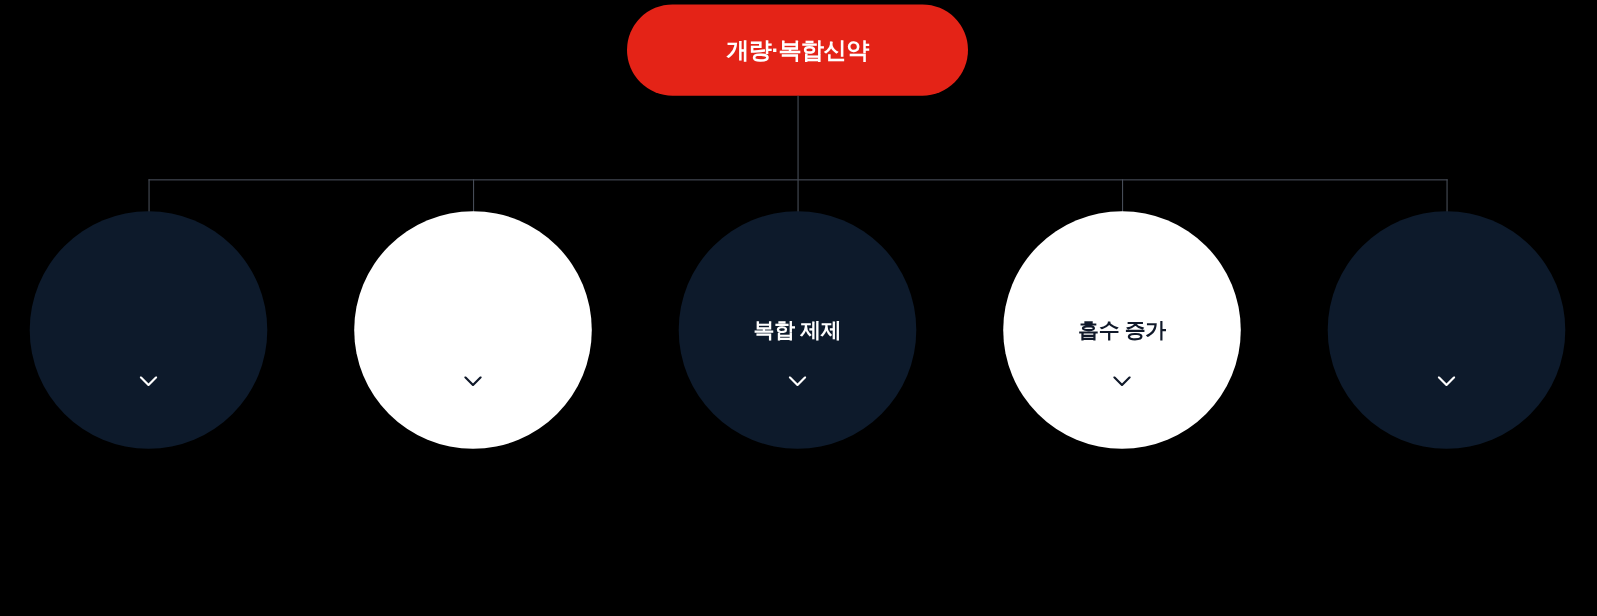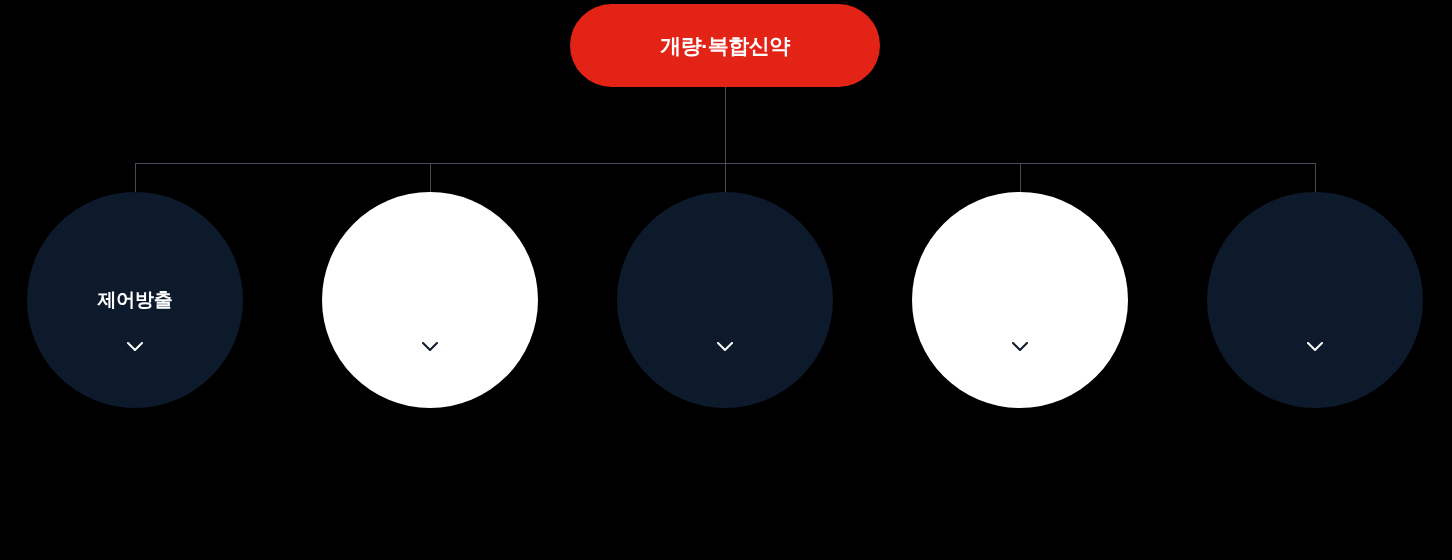--- a/index.html
+++ b/index.html
@@ -96,45 +96,46 @@
 
   <div class="line v root-drop"></div>
   <div class="line h rail"></div>
   <div class="line v drop d1"></div>
   <div class="line v drop d2"></div>
   <div class="line v drop d3"></div>
   <div class="line v drop d4"></div>
   <div class="line v drop d5"></div>
 
   <div class="circle c1 dark">
-    <span class="label">제어방출</span>
     <span class="chev">
       <svg width="16" height="9" viewBox="0 0 16 9">
           <polyline points="1,1 8,8 15,1" fill="none" stroke="currentColor" stroke-width="2" stroke-linecap="round" stroke-linejoin="round"></polyline>
         </svg>
     </span>
   </div>
 
   <div class="circle c2 light">
     <span class="chev">
       <svg width="16" height="9" viewBox="0 0 16 9">
           <polyline points="1,1 8,8 15,1" fill="none" stroke="currentColor" stroke-width="2" stroke-linecap="round" stroke-linejoin="round"></polyline>
         </svg>
     </span>
   </div>
 
   <div class="circle c3 dark">
+    <span class="label">복합 제제</span>
     <span class="chev">
       <svg width="16" height="9" viewBox="0 0 16 9">
           <polyline points="1,1 8,8 15,1" fill="none" stroke="currentColor" stroke-width="2" stroke-linecap="round" stroke-linejoin="round"></polyline>
         </svg>
     </span>
   </div>
 
   <div class="circle c4 light">
+    <span class="label">흡수 증가</span>
     <span class="chev">
       <svg width="16" height="9" viewBox="0 0 16 9">
           <polyline points="1,1 8,8 15,1" fill="none" stroke="currentColor" stroke-width="2" stroke-linecap="round" stroke-linejoin="round"></polyline>
         </svg>
     </span>
   </div>
 
   <div class="circle c5 dark">
     <span class="chev">
       <svg width="16" height="9" viewBox="0 0 16 9">

